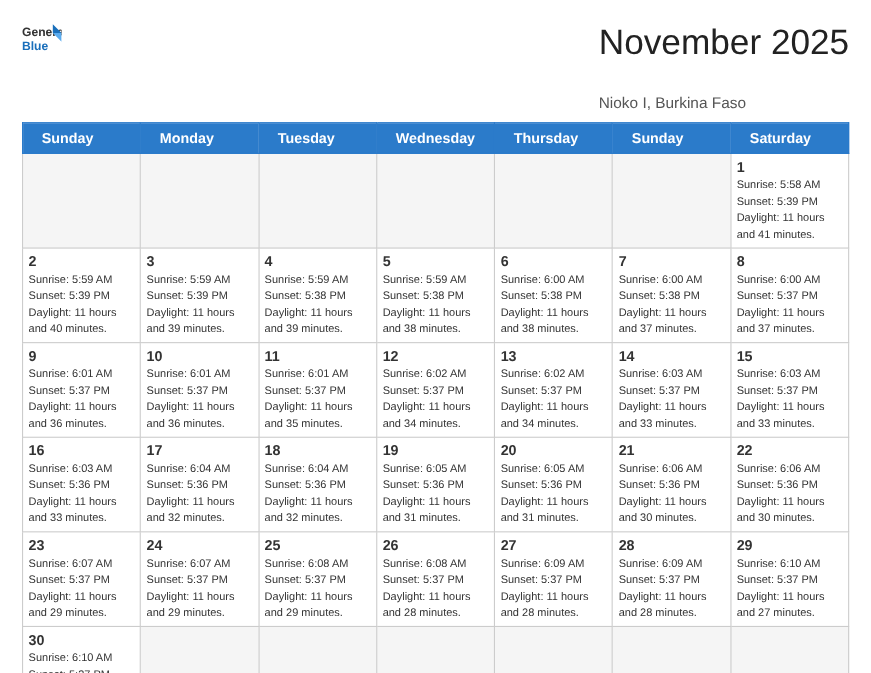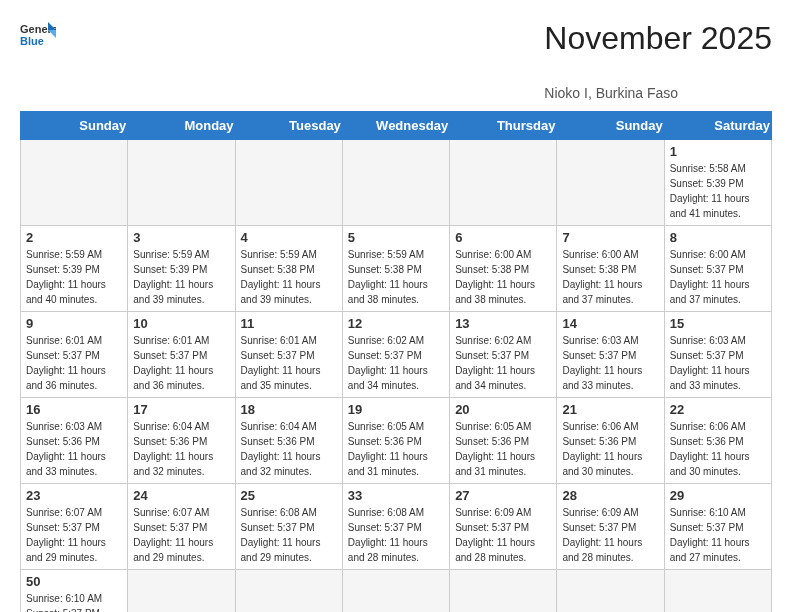--- a/index.html
+++ b/index.html
@@ -41,22 +41,22 @@
     .calendar {
       width: 100%;
       border-collapse: collapse;
       border: 1px solid #ccc;
     }
     .calendar th {
       background: #2b7bca;
       color: #fff;
       font-size: 13px;
       font-weight: bold;
-      padding: 6px 1px;
-      text-align: right;
+      padding: 6px 17px;
+      text-align: left;
       border: 1px solid #2b7bca;
     }
     .calendar td {
       vertical-align: top;
       border: 1px solid #ccc;
       padding: 4px 5px;
       font-size: 10.5px;
       color: #333;
       width: calc(100% / 7);
       min-height: 80px;
@@ -217,39 +217,39 @@
         </td>
         <td>
           <div class="day-number">24</div>
           <div class="day-info">Sunrise: 6:07 AM<br>Sunset: 5:37 PM<br>Daylight: 11 hours and 29 minutes.</div>
         </td>
         <td>
           <div class="day-number">25</div>
           <div class="day-info">Sunrise: 6:08 AM<br>Sunset: 5:37 PM<br>Daylight: 11 hours and 29 minutes.</div>
         </td>
         <td>
-          <div class="day-number">33</div>
+          <div class="day-number">26</div>
           <div class="day-info">Sunrise: 6:08 AM<br>Sunset: 5:37 PM<br>Daylight: 11 hours and 28 minutes.</div>
         </td>
         <td>
           <div class="day-number">27</div>
           <div class="day-info">Sunrise: 6:09 AM<br>Sunset: 5:37 PM<br>Daylight: 11 hours and 28 minutes.</div>
         </td>
         <td>
           <div class="day-number">28</div>
           <div class="day-info">Sunrise: 6:09 AM<br>Sunset: 5:37 PM<br>Daylight: 11 hours and 28 minutes.</div>
         </td>
         <td>
           <div class="day-number">29</div>
           <div class="day-info">Sunrise: 6:10 AM<br>Sunset: 5:37 PM<br>Daylight: 11 hours and 27 minutes.</div>
         </td>
       </tr>
       <tr>
         <td>
-          <div class="day-number">50</div>
+          <div class="day-number">30</div>
           <div class="day-info">Sunrise: 6:10 AM<br>Sunset: 5:37 PM<br>Daylight: 11 hours and 27 minutes.</div>
         </td>
         <td class="empty"></td>
         <td class="empty"></td>
         <td class="empty"></td>
         <td class="empty"></td>
         <td class="empty"></td>
         <td class="empty"></td>
       </tr>
     </tbody>

